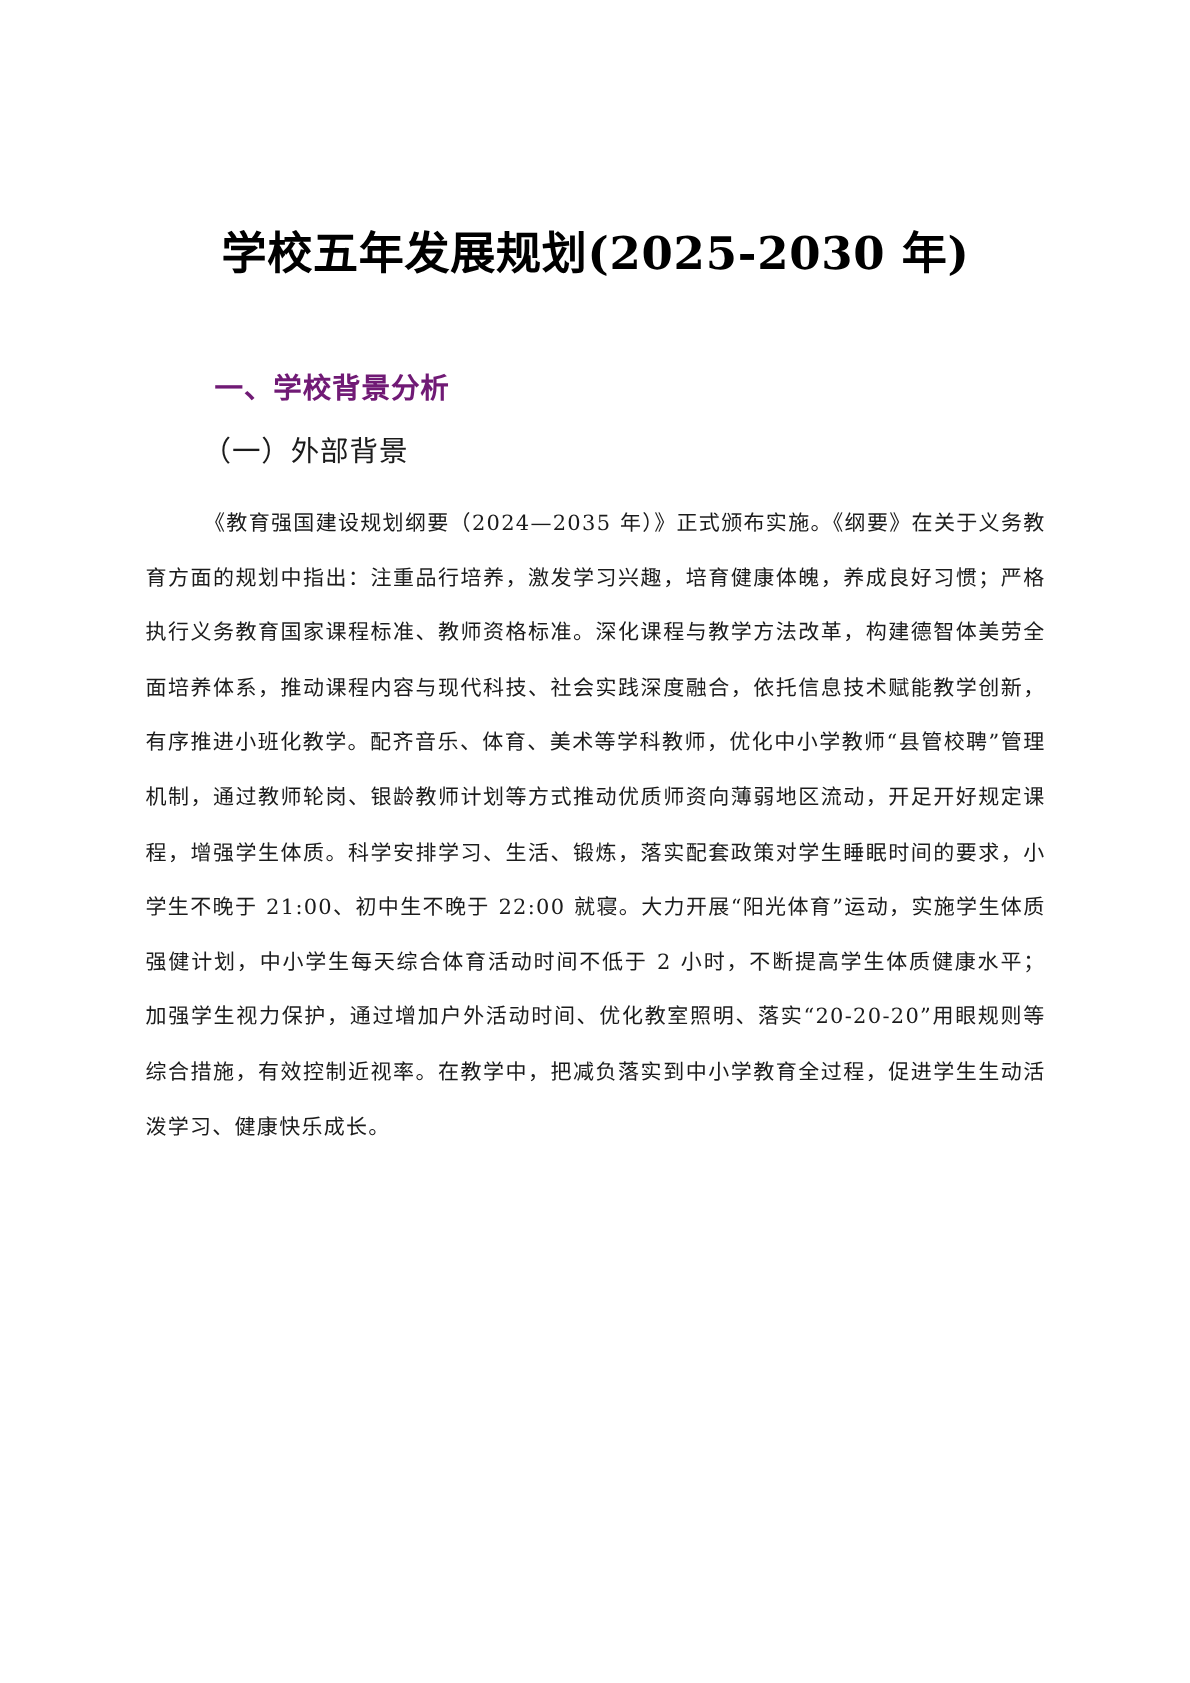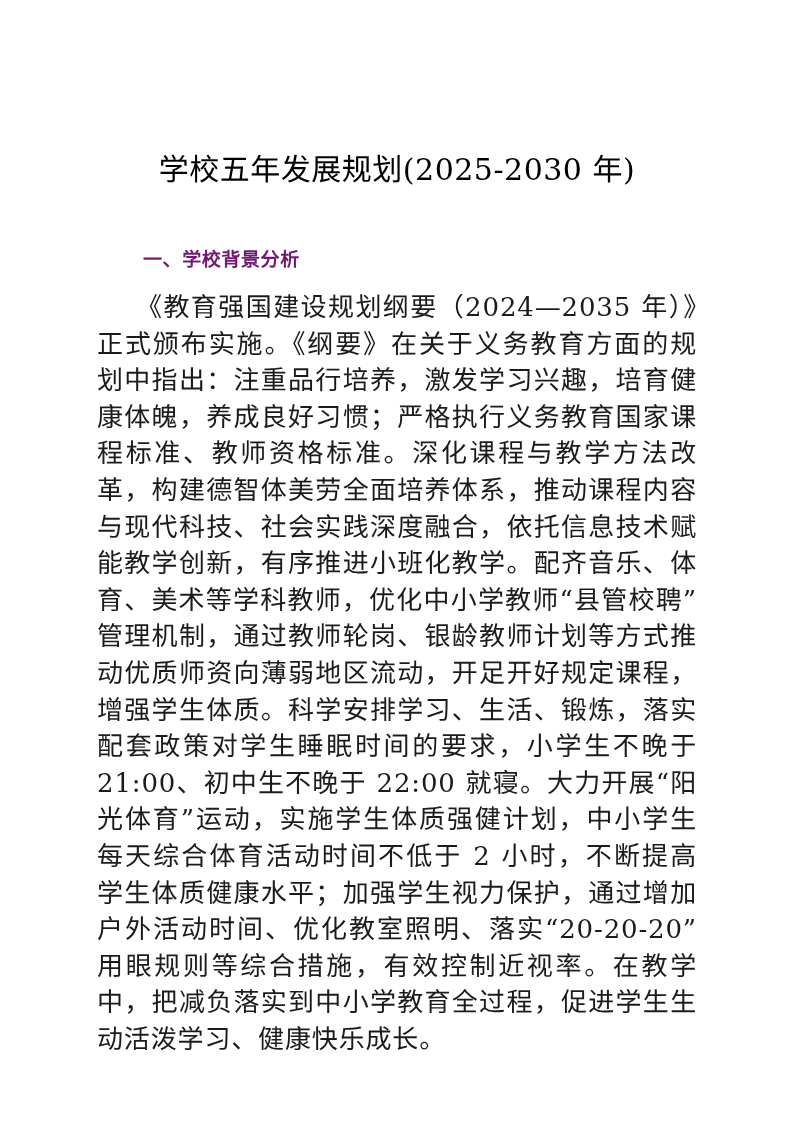--- a/index.html
+++ b/index.html
@@ -22,21 +22,21 @@
   .doc-body {
     position: absolute;
     left: 97px;
     top: 0;
     width: 600px;
   }
 
   
   .doc-title {
     font-family: "DejaVu Serif", "Liberation Serif", serif;
-    font-weight: 400;
+    font-weight: 700;
     font-size: 30px;
     line-height: 40px;
     color: #000000;
     text-align: center;
     margin: 0;
     padding-top: 150px;
     letter-spacing: 0.5px;
     white-space: nowrap;
   }
 
@@ -62,21 +62,21 @@
     margin: 0;
     padding-top: 12px;
     padding-left: 38px;
     letter-spacing: 0.6px;
   }
 
   
   .body-para {
     font-family: "DejaVu Serif", "Liberation Serif", serif;
     font-weight: 400;
-    font-size: 26px;
+    font-size: 14px;
     line-height: 36.6px;
     color: #1b1b1b;
     margin: 0;
     padding-top: 15px;
     text-align: justify;
     text-justify: inter-ideograph;
     text-indent: 39px;
     letter-spacing: 0.85px;
     word-spacing: 0.5px;
   }
@@ -84,17 +84,18 @@
 </head>
 <body>
 
 <div class="page">
   <div class="doc-body">
 
     <h1 class="doc-title">学校五年发展规划(2025-2030 年)</h1>
 
     <h2 class="heading-1">一、学校背景分析</h2>
 
+    <h3 class="heading-2">（一）外部背景</h3>
 
     <p class="body-para">《教育强国建设规划纲要（2024—2035 年）》正式颁布实施。《纲要》在关于义务教育方面的规划中指出：注重品行培养，激发学习兴趣，培育健康体魄，养成良好习惯；严格执行义务教育国家课程标准、教师资格标准。深化课程与教学方法改革，构建德智体美劳全面培养体系，推动课程内容与现代科技、社会实践深度融合，依托信息技术赋能教学创新，有序推进小班化教学。配齐音乐、体育、美术等学科教师，优化中小学教师“县管校聘”管理机制，通过教师轮岗、银龄教师计划等方式推动优质师资向薄弱地区流动，开足开好规定课程，增强学生体质。科学安排学习、生活、锻炼，落实配套政策对学生睡眠时间的要求，小学生不晚于 21:00、初中生不晚于 22:00 就寝。大力开展“阳光体育”运动，实施学生体质强健计划，中小学生每天综合体育活动时间不低于 2 小时，不断提高学生体质健康水平；加强学生视力保护，通过增加户外活动时间、优化教室照明、落实“20-20-20”用眼规则等综合措施，有效控制近视率。在教学中，把减负落实到中小学教育全过程，促进学生生动活泼学习、健康快乐成长。</p>
 
   </div>
 </div>
 
 </body></html>

